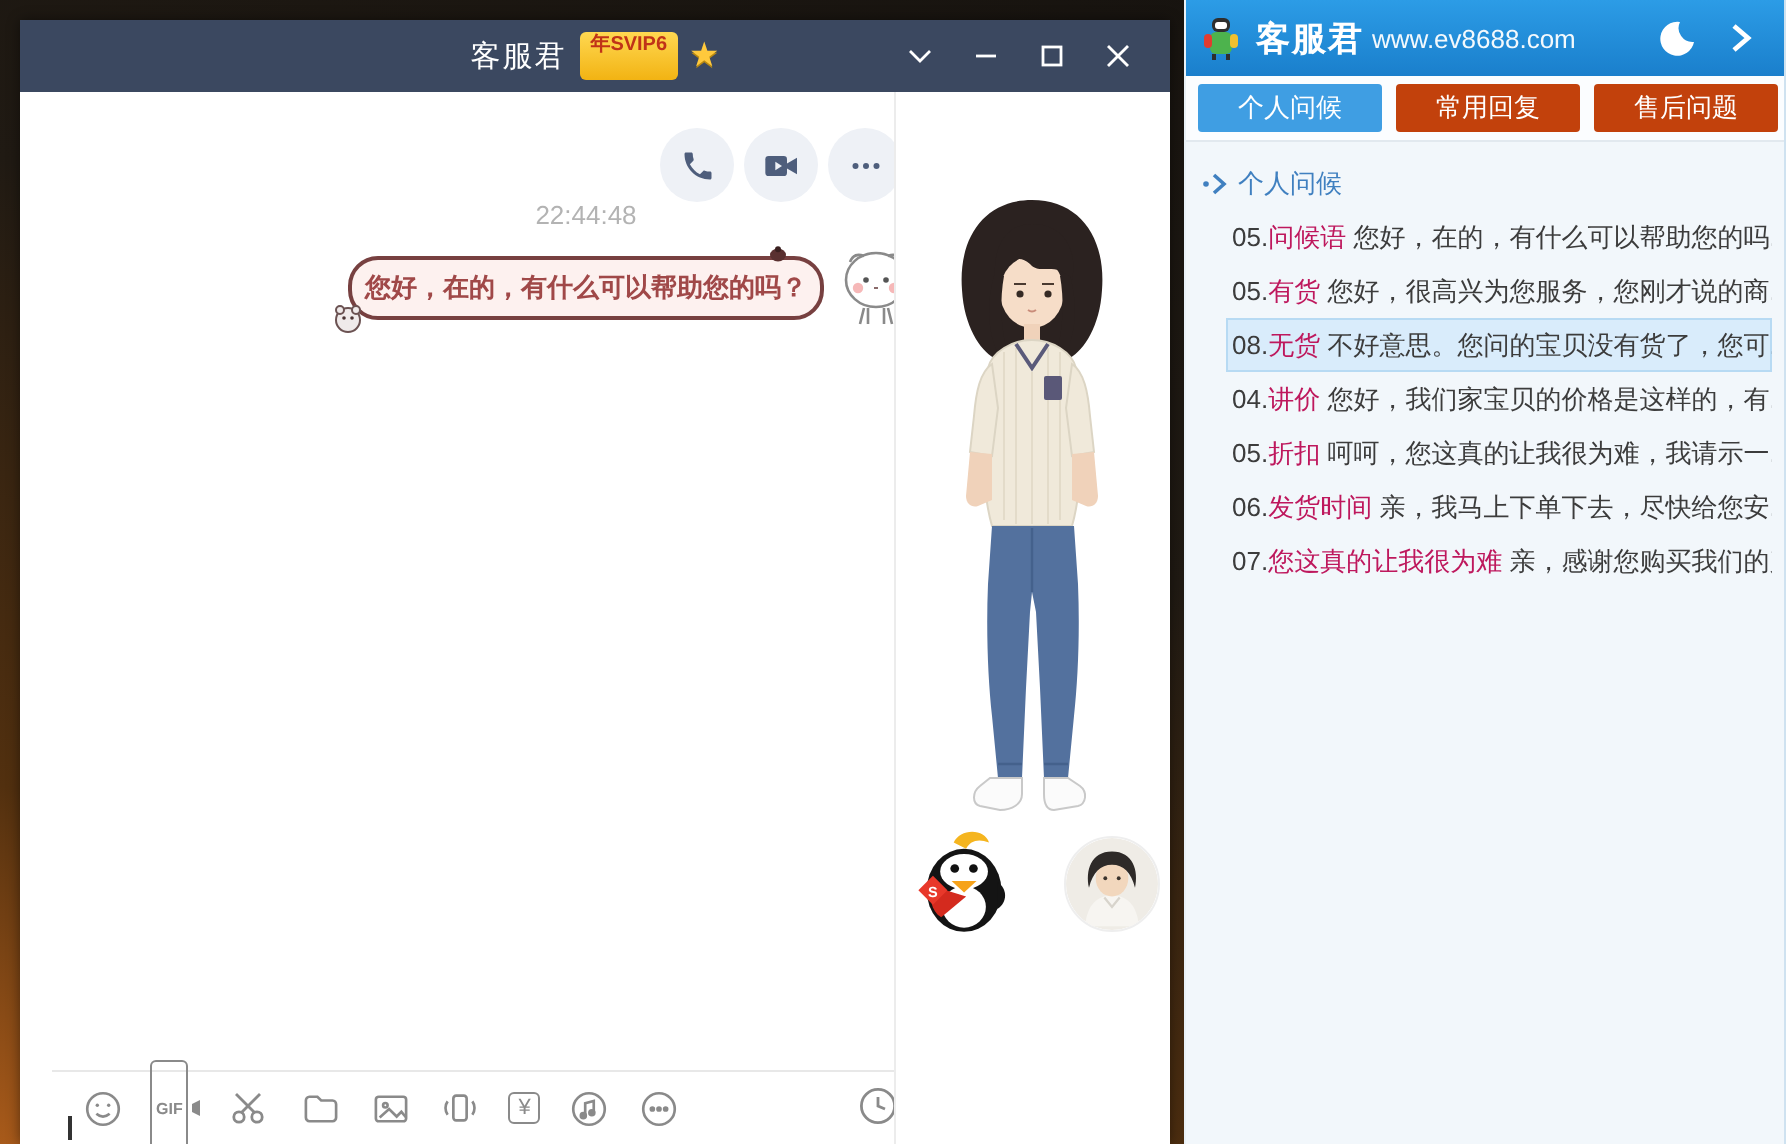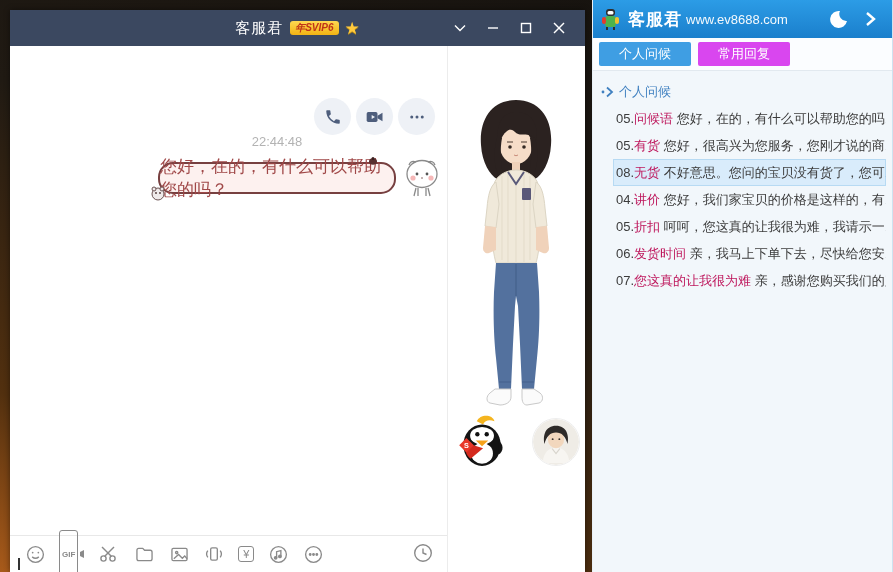--- a/index.html
+++ b/index.html
@@ -8,42 +8,42 @@
   body { position:relative;
     background:linear-gradient(200deg,#14110e 0%,#201a13 45%,#52300f 80%,#a85a1a 100%); }
 
   
   .chat-window { position:absolute; left:10px; top:10px; width:575px; height:562px;
     background:#fff; box-shadow:0 0 6px rgba(0,0,0,.45); }
   .titlebar { position:absolute; left:0; top:0; right:0; height:36px;
     background:#3b4860; display:flex; align-items:center; justify-content:center; }
   .titlebar .title { color:#fff; font-size:15px; letter-spacing:1px; }
   .vip-badge { margin-left:7px; background:linear-gradient(180deg,#ffd851,#f2b313);
-    color:#c03318; font-size:10px; font-weight:bold; font-style:italic;
-    padding:1px 5px 2px; border-radius:3px; line-height:11px; }
+    color:#c03318; font-size:10px; font-weight:bold; 
+    padding:1px 5px 12px; border-radius:3px; line-height:11px; }
   .star { margin-left:6px; color:#ffc93c; font-size:17px; text-shadow:0 1px 0 #b98a12; }
   .win-controls { position:absolute; right:10px; top:0; height:36px; display:flex; align-items:center; }
   .win-btn { width:33px; height:36px; display:flex; align-items:center; justify-content:center; cursor:pointer; }
   .win-btn svg { stroke:#fff; stroke-width:1.4; fill:none; }
 
   .chat-body { position:absolute; left:0; top:36px; right:0; bottom:0; background:#fff; }
-  .chat-main { position:absolute; left:0; top:0; width:437px; bottom:0;margin-top:34px; }
+  .chat-main { position:absolute; left:16px; top:0; width:437px; bottom:0; }
   .v-divider { position:absolute; left:437px; top:0; bottom:0; width:1px; background:#ececec; }
 
   .call-toolbar { position:absolute; top:18px; right:12px; display:flex; gap:5px; }
   .call-btn { width:37px; height:37px; border-radius:50%; background:#eef1f6;
     display:flex; align-items:center; justify-content:center; cursor:pointer; }
   .call-btn svg { fill:#4e5e7c; }
 
   .timestamp { position:absolute; left:148px; top:54px; width:238px; text-align:center;
     color:#b3b3b3; font-size:13px; }
   .bubble { position:absolute; left:148px; top:82px; width:238px; height:32px;
     background:#fdf1ef; border:2px solid #774040; border-radius:15px;
     display:flex; align-items:center; justify-content:center; }
-  .bubble .msg { color:#a04848; font-size:17px; }
+  .bubble .msg { color:#a04848; font-size:13px;font-weight:bold; }
   .bubble .deco-mouse { position:absolute; left:-9px; bottom:-9px; width:14px; height:16px; }
   .bubble .deco-bug { position:absolute; right:16px; top:-7px; width:10px; height:8px; }
   .cute-avatar { position:absolute; left:392px; top:76px; width:40px; height:44px; }
 
   .input-divider { position:absolute; left:0; right:0; bottom:36px; height:1px; background:#e8e8e8; }
   .input-toolbar { position:absolute; left:0; right:0; bottom:0; height:36px;
     display:flex; align-items:center; padding-left:14px; gap:13px; }
   .tool-icon { width:22px; height:22px; display:flex; align-items:center; justify-content:center;
     cursor:pointer; color:#8a8a8a; }
   .tool-icon svg { stroke:#8a8a8a; fill:none; stroke-width:1.4; }
@@ -70,21 +70,21 @@
     padding-left:8px; }
   .as-title { color:#fff; font-size:17px; font-weight:bold; margin-left:8px; letter-spacing:1px; }
   .as-url { color:#fff; font-size:13px; margin-left:4px; opacity:.95; }
   .moon-btn { position:absolute; right:44px; top:9px; width:20px; height:20px; cursor:pointer; }
   .expand-btn { position:absolute; right:12px; top:9px; width:20px; height:20px; cursor:pointer; }
   .expand-btn svg, .moon-btn svg { display:block; }
 
   .tab-strip { position:absolute; left:0; top:38px; right:0; height:32px; background:#fbfdff;
     display:flex; align-items:center; gap:7px; padding-left:6px; }
   .tab { width:92px; height:24px; line-height:24px; text-align:center; color:#fff;
-    font-size:13px; border-radius:2px; cursor:pointer; background:#d946ef; }
+    font-size:13px; border-radius:2px; cursor:pointer; background:#c2410c; }
   .tab.active { background:#3f9ee3; }
   .tab-sep { position:absolute; left:0; right:0; top:70px; height:1px; background:#e2e9ef; }
 
   .section-header { position:absolute; left:8px; top:82px; height:20px; display:flex;
     align-items:center; color:#4080c0; font-size:13px; }
   .section-header svg { margin-right:4px; }
 
   .qa-list { position:absolute; left:0; top:105px; right:0; }
   .qa-row { position:relative; height:27px; line-height:27px; margin:0 6px 0 20px;
     padding-left:3px; font-size:13px; color:#3c3c3c; white-space:nowrap; overflow:hidden;
@@ -331,20 +331,21 @@
     <span class="expand-btn">
       <svg width="20" height="20" viewBox="0 0 20 20">
           <polyline points="7,4 14,10 7,16" fill="none" stroke="#fff" stroke-width="2.4"></polyline>
         </svg>
     </span>
   </div>
 
   <div class="tab-strip">
     <div class="tab active">个人问候</div>
     <div class="tab">常用回复</div>
+    <div class="tab">售后问题</div>
   </div>
   <div class="tab-sep"></div>
 
   <div class="section-header">
     <svg width="14" height="12" viewBox="0 0 14 12">
       <circle cx="2" cy="6" r="1.4" fill="#4080c0"></circle>
       <polyline points="6,1.5 11,6 6,10.5" fill="none" stroke="#4080c0" stroke-width="1.8"></polyline>
     </svg>
     <span>个人问候</span>
   </div>

